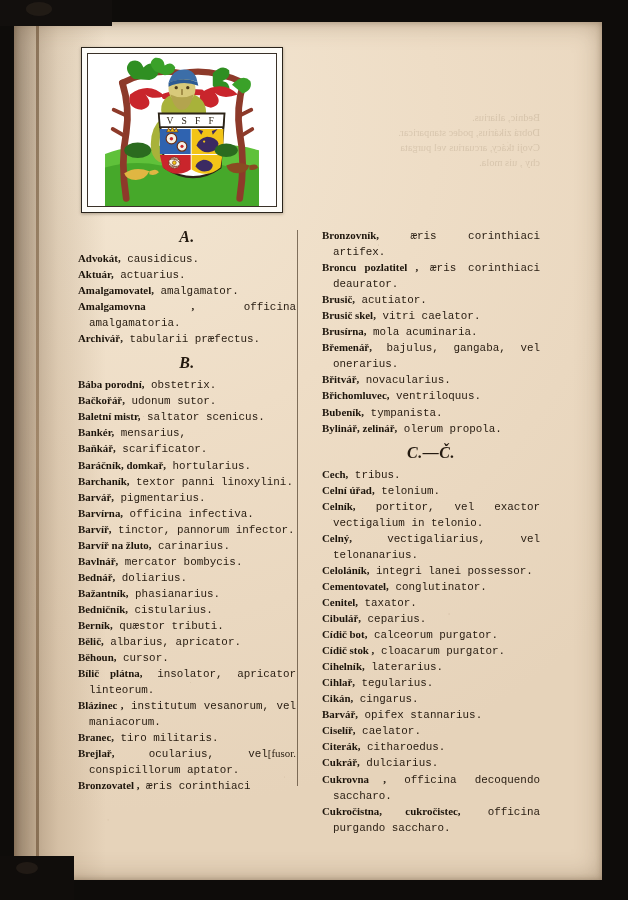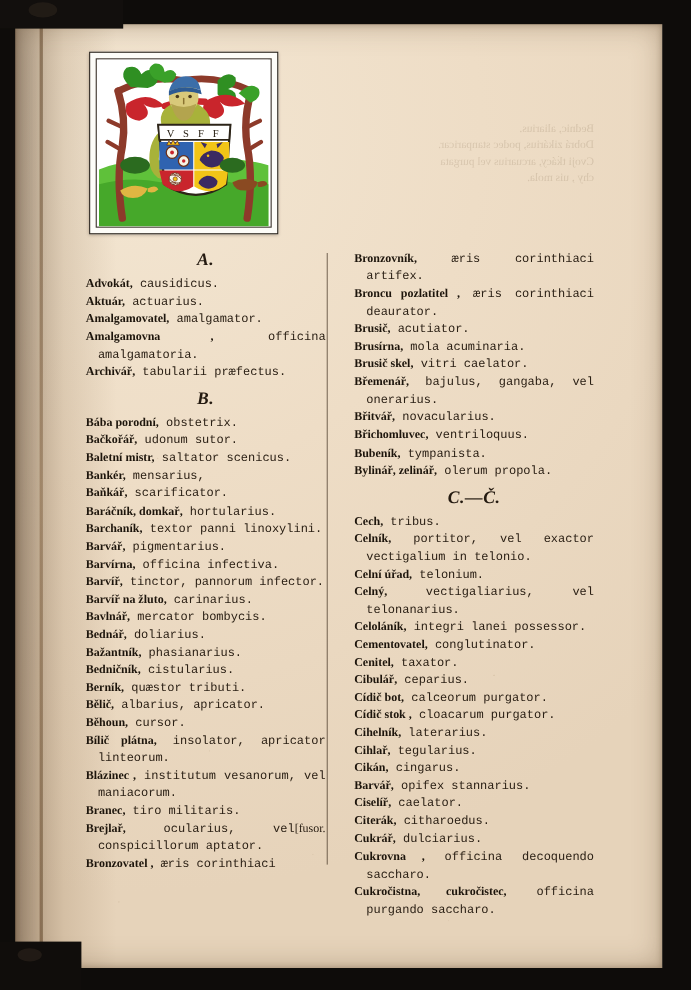--- a/index.html
+++ b/index.html
@@ -227,21 +227,21 @@
   .entry .catch {
     float: right;
     font-weight: normal;
   }
 
   
   .illus {
     position: absolute;
     left: 81px;
     top: 47px;
-    width: 172px;
+    width: 202px;
     height: 166px;
     background: #fdfcf8;
     border: 1.5px solid #2a241c;
     box-shadow: 0 1px 3px rgba(50,34,18,.35);
     z-index: 8;
     padding: 5px;
     box-sizing: border-box;
   }
   .illus-inner {
     position: relative;
@@ -438,31 +438,31 @@
           <div class="entry"><span class="hw">Blázinec ,</span><span class="gl"> institutum vesanorum, vel maniacorum.</span></div>
           <div class="entry"><span class="hw">Branec,</span><span class="gl"> tiro militaris.</span></div>
           <div class="entry"><span class="catch">[fusor.</span><span class="hw">Brejlař,</span><span class="gl"> ocularius, vel conspicillorum aptator.</span></div>
           <div class="entry"><span class="hw">Bronzovatel ,</span><span class="gl"> æris corinthiaci</span></div>
         </div>
       <div class="col-rule"></div>
       <div class="col col-right" id="col-right">
           <div class="entry"><span class="hw">Bronzovník,</span><span class="gl"> æris corinthiaci artifex.</span></div>
           <div class="entry"><span class="hw">Broncu pozlatitel ,</span><span class="gl"> æris corinthiaci deaurator.</span></div>
           <div class="entry"><span class="hw">Brusič,</span><span class="gl"> acutiator.</span></div>
+          <div class="entry"><span class="hw">Brusič skel,</span><span class="gl"> vitri caelator.</span></div>
           <div class="entry"><span class="hw">Brusírna,</span><span class="gl"> mola acuminaria.</span></div>
-          <div class="entry"><span class="hw">Brusič skel,</span><span class="gl"> vitri caelator.</span></div>
           <div class="entry"><span class="hw">Břemenář,</span><span class="gl"> bajulus, gangaba, vel onerarius.</span></div>
           <div class="entry"><span class="hw">Břitvář,</span><span class="gl"> novacularius.</span></div>
           <div class="entry"><span class="hw">Břichomluvec,</span><span class="gl"> ventriloquus.</span></div>
           <div class="entry"><span class="hw">Bubeník,</span><span class="gl"> tympanista.</span></div>
           <div class="entry"><span class="hw">Bylinář, zelinář,</span><span class="gl"> olerum propola.</span></div>
           <div class="section-head">C.—Č.</div>
           <div class="entry"><span class="hw">Cech,</span><span class="gl"> tribus.</span></div>
+          <div class="entry"><span class="hw">Celní úřad,</span><span class="gl"> telonium.</span></div>
           <div class="entry"><span class="hw">Celník,</span><span class="gl"> portitor, vel exactor vectigalium in telonio.</span></div>
-          <div class="entry"><span class="hw">Celní úřad,</span><span class="gl"> telonium.</span></div>
           <div class="entry"><span class="hw">Celný,</span><span class="gl"> vectigaliarius, vel telonanarius.</span></div>
           <div class="entry"><span class="hw">Celoláník,</span><span class="gl"> integri lanei possessor.</span></div>
           <div class="entry"><span class="hw">Cementovatel,</span><span class="gl"> conglutinator.</span></div>
           <div class="entry"><span class="hw">Cenitel,</span><span class="gl"> taxator.</span></div>
           <div class="entry"><span class="hw">Cibulář,</span><span class="gl"> ceparius.</span></div>
           <div class="entry"><span class="hw">Cídič bot,</span><span class="gl"> calceorum purgator.</span></div>
           <div class="entry"><span class="hw">Cídič stok ,</span><span class="gl"> cloacarum purgator.</span></div>
           <div class="entry"><span class="hw">Cihelník,</span><span class="gl"> laterarius.</span></div>
           <div class="entry"><span class="hw">Cihlař,</span><span class="gl"> tegularius.</span></div>
           <div class="entry"><span class="hw">Cikán,</span><span class="gl"> cingarus.</span></div>

